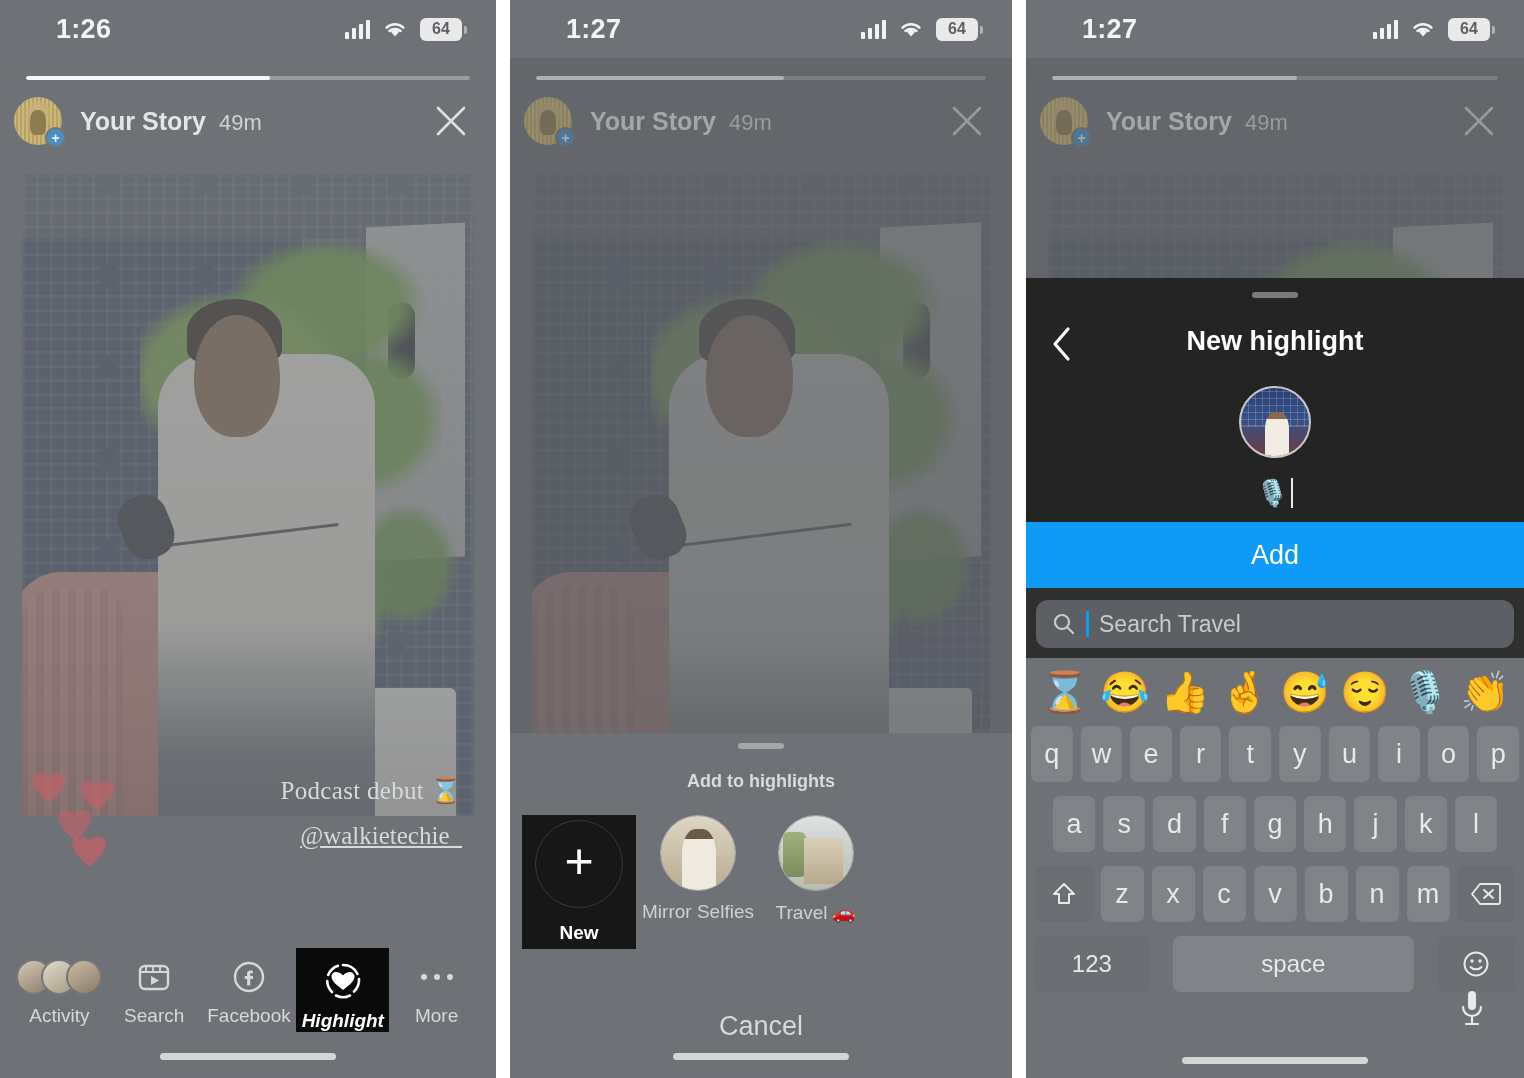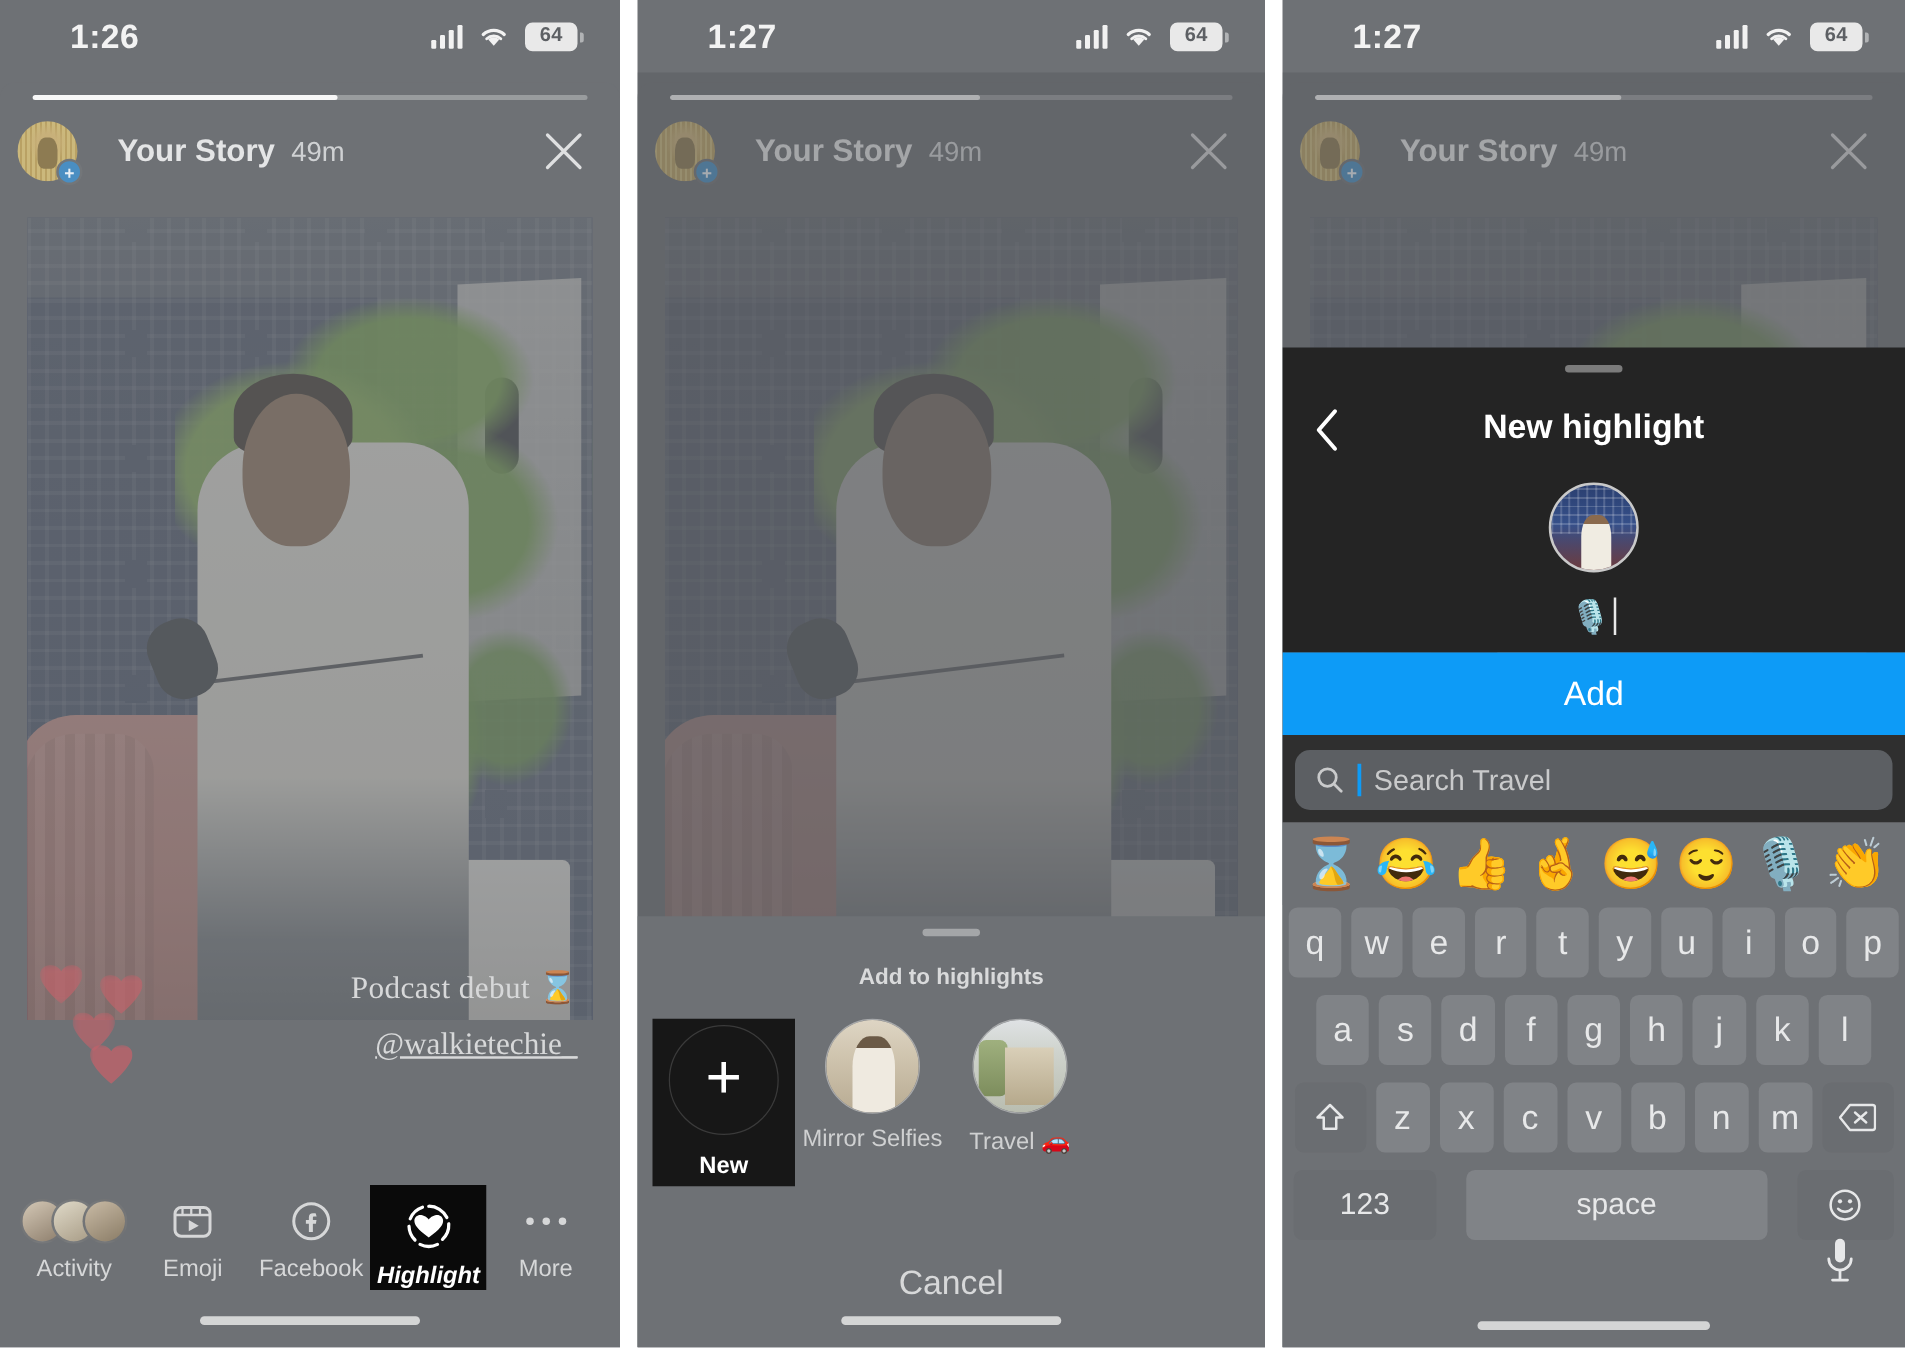--- a/index.html
+++ b/index.html
@@ -94,21 +94,21 @@
     width:34%; height:52%; border-radius: 40% 40% 30% 30%;
     background: #8d7b52;
   }
   .avatar-badge {
     position: absolute; right: -4px; bottom: -3px;
     width: 21px; height: 21px; border-radius: 50%;
     background: #4a8ec2; border: 2.5px solid #737679;
     display:flex; align-items:center; justify-content:center;
     color:#e7eef5; font-size: 14px; line-height: 1; font-weight: 700;
   }
-  .story-user { margin-left: 32px; display: flex; align-items: baseline; gap: 13px; }
+  .story-user { margin-left: 18px; display: flex; align-items: baseline; gap: 13px; }
   .story-name { font-size: 25px; font-weight: 700; color: #e4e5e6; }
   .story-time { font-size: 22px; font-weight: 400; color: #cfd1d3; }
   .story-close {
     margin-left: auto; width: 46px; height: 46px;
     display:flex; align-items:center; justify-content:center;
   }
   .story-close svg { display:block; }
 
   
   .story-photo {
@@ -493,21 +493,21 @@
 
           <div class="act">
             <div class="act-ic">
               <svg width="36" height="36" viewBox="0 0 36 36">
                   <rect x="4" y="7" width="28" height="23" rx="5" stroke="#d6d7d8" stroke-width="2.4" fill="none"></rect>
                   <path d="M4 13 H32" stroke="#d6d7d8" stroke-width="2"></path>
                   <path d="M10 7 V13 M17 7 V13 M24 7 V13" stroke="#d6d7d8" stroke-width="1.8"></path>
                   <path d="M15 17 L23 21.5 L15 26 Z" fill="#d6d7d8"></path>
                 </svg>
             </div>
-            <div class="act-lbl">Emoji</div>
+            <div class="act-lbl">Search</div>
           </div>
 
           <div class="act">
             <div class="act-ic">
               <svg width="36" height="36" viewBox="0 0 36 36">
                   <circle cx="18" cy="18" r="14" stroke="#d6d7d8" stroke-width="2.4" fill="none"></circle>
                   <path d="M21.5 11.5 h-2.2 c-2 0-3.2 1.2-3.2 3.2 V17 h-2.4 v3 h2.4 v6.5 h3.2 V20 h2.4 l.5-3 h-2.9 v-1.8 c0-.7.3-1 1-1 h2 Z" fill="#d6d7d8"></path>
                 </svg>
             </div>
             <div class="act-lbl">Facebook</div>

